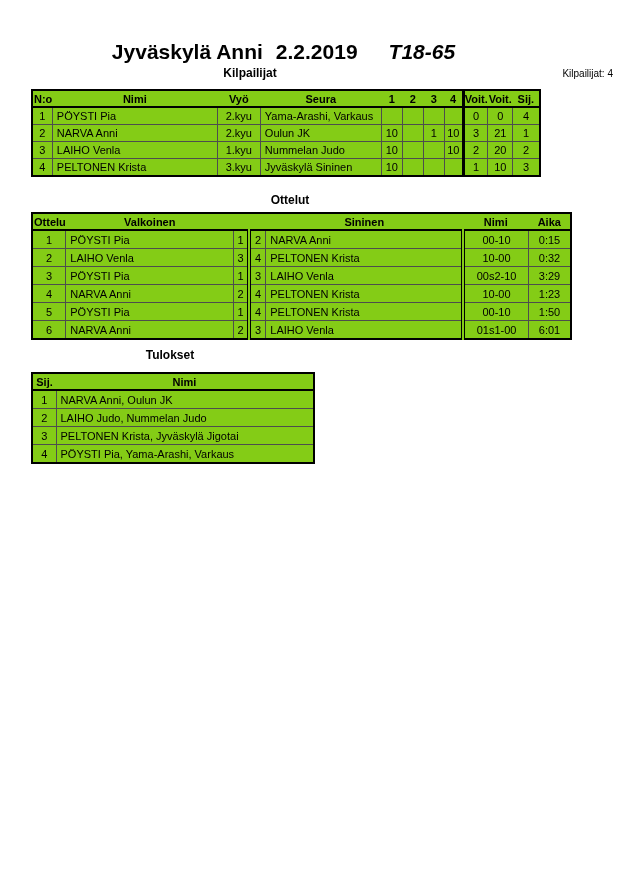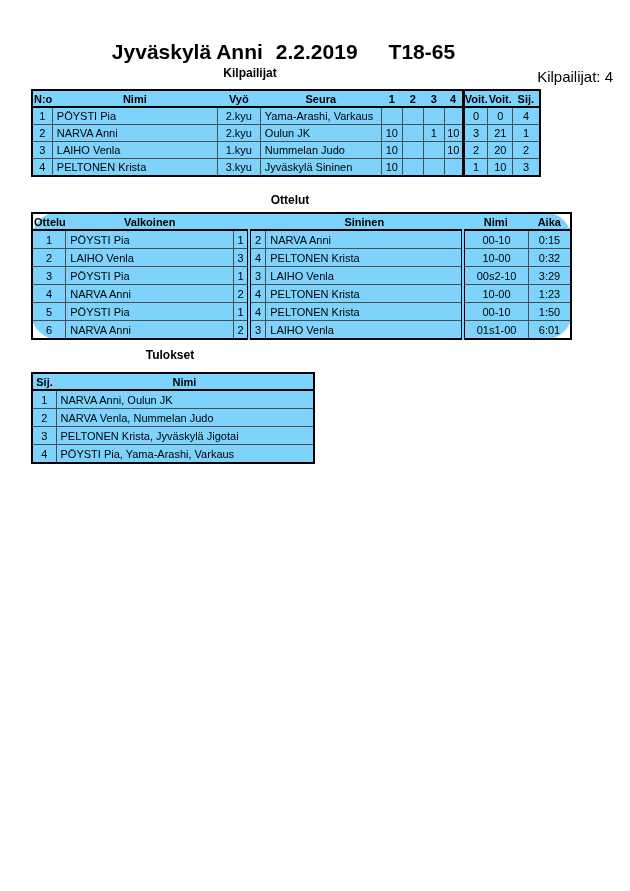--- a/index.html
+++ b/index.html
@@ -7,53 +7,53 @@
     width:630px;height:891px;position:relative;
     background:#ffffff;color:#000000;
     font-family:"Liberation Sans","DejaVu Sans",sans-serif;
     overflow:hidden;
   }
   .main-title{
     position:absolute;top:40px;left:0;width:567px;
     text-align:center;font-size:21px;font-weight:bold;white-space:nowrap;
   }
   .tp2{margin-left:13px;}
-  .tp3{margin-left:31px;}
+  .tp3{margin-left:31px;font-style:italic;}
   .sec-title{
     position:absolute;width:200px;text-align:center;
     font-size:12px;font-weight:bold;line-height:13px;
   }
   #kilp-title{top:67px;left:150px;}
   #ottelut-title{top:194px;left:190px;}
   #tulokset-title{top:349px;left:70px;}
   .count-label{
     position:absolute;top:68px;left:498px;width:115px;
-    text-align:right;font-size:15px;
+    text-align:right;font-size:10px;
   }
   .doc-table{
     position:absolute;border-collapse:collapse;table-layout:fixed;
-    border:2px solid #000;background:#7dd3fc;
+    border:2px solid #000;background:#84cc16;
   }
   .doc-table th{
     font-size:11px;font-weight:bold;padding:0;height:15px;
     border:none;border-bottom:2px solid #000;
     white-space:nowrap;vertical-align:middle;
   }
   .doc-table td{
     font-size:11px;padding:0;height:16px;
     border:1px solid #4d4d4d;
     text-align:center;white-space:nowrap;overflow:hidden;vertical-align:middle;
   }
   #t2 td,#t3 td{height:17px;}
   .al{text-align:left !important;padding-left:4px !important;padding-right:2px !important;}
   th.hl{text-align:left;padding-left:1px;overflow:visible;}
   .sep{border-left:3px solid #000 !important;}
   td.dbl{border-left:4px double #000 !important;}
   #t1{left:31px;top:89px;}
-  #t2{left:31px;top:212px;border-radius:28px;}
+  #t2{left:31px;top:212px;}
   #t3{left:31px;top:372px;}
 </style>
 </head>
 <body>
 
 <div class="main-title">
   <span>Jyväskylä Anni</span><span class="tp2">2.2.2019</span><span class="tp3">T18-65</span>
 </div>
 
 <div class="sec-title" id="kilp-title">Kilpailijat</div>
@@ -238,21 +238,21 @@
       <th>Nimi</th>
     </tr>
   </thead>
   <tbody>
     <tr>
       <td>1</td>
       <td class="al">NARVA Anni, Oulun JK</td>
     </tr>
     <tr>
       <td>2</td>
-      <td class="al">NARVA Venla, Nummelan Judo</td>
+      <td class="al">LAIHO Judo, Nummelan Judo</td>
     </tr>
     <tr>
       <td>3</td>
       <td class="al">PELTONEN Krista, Jyväskylä Jigotai</td>
     </tr>
     <tr>
       <td>4</td>
       <td class="al">PÖYSTI Pia, Yama-Arashi, Varkaus</td>
     </tr>
   </tbody>

